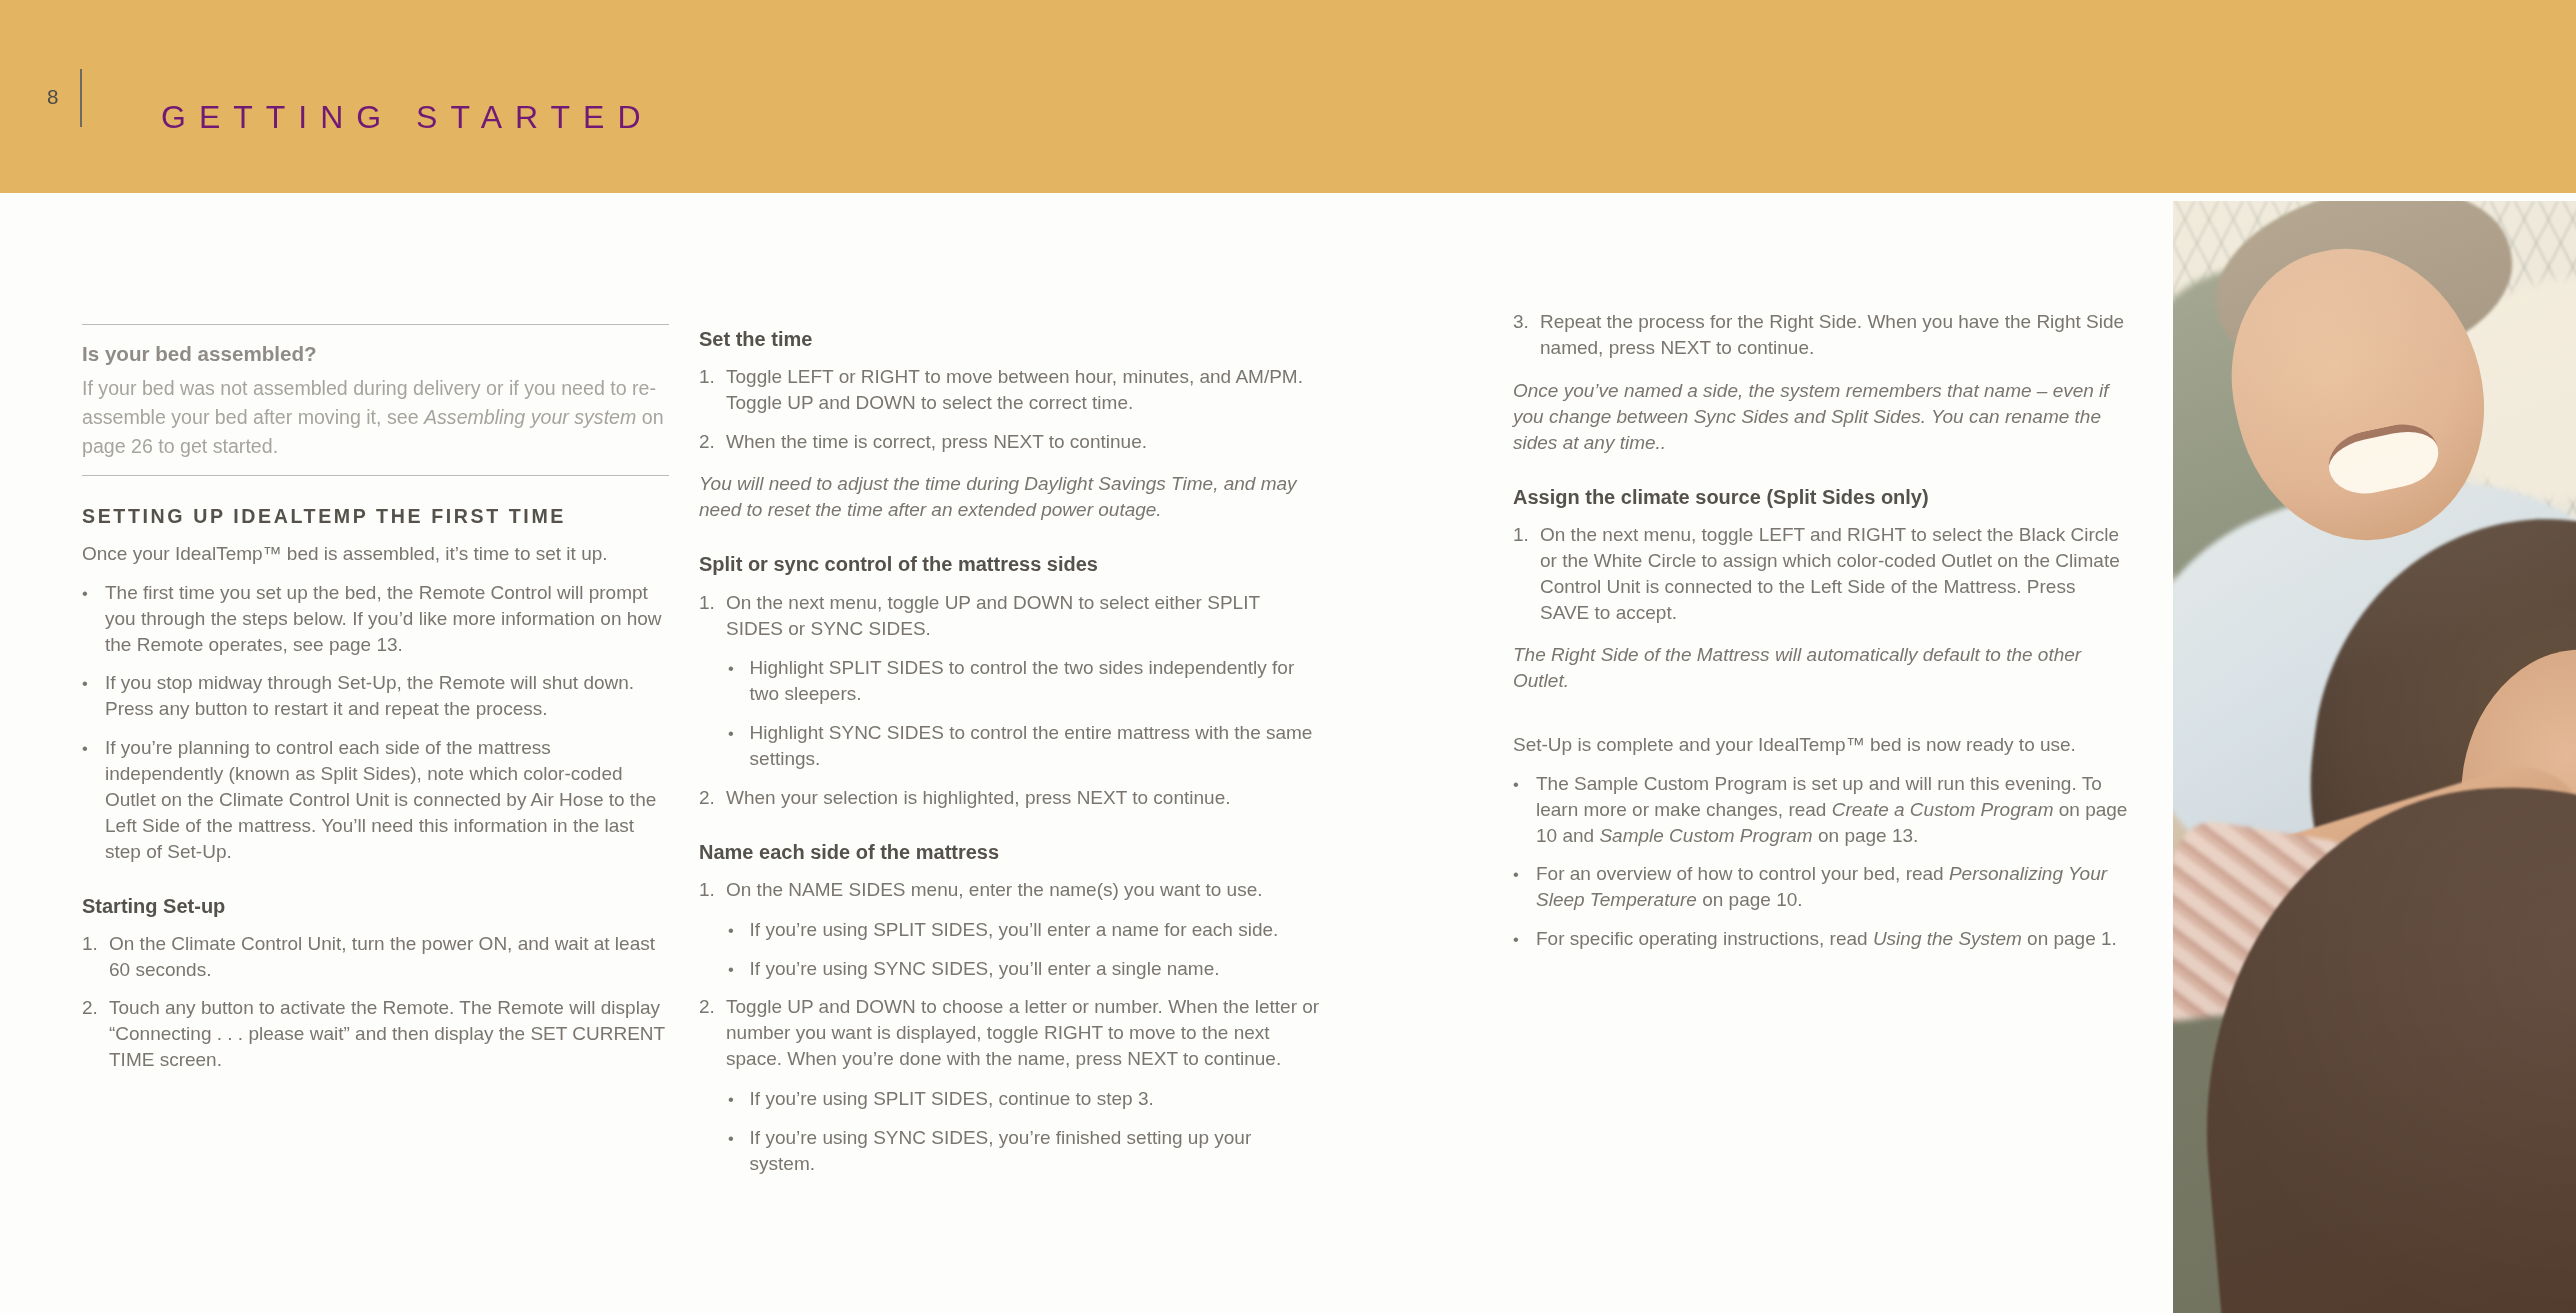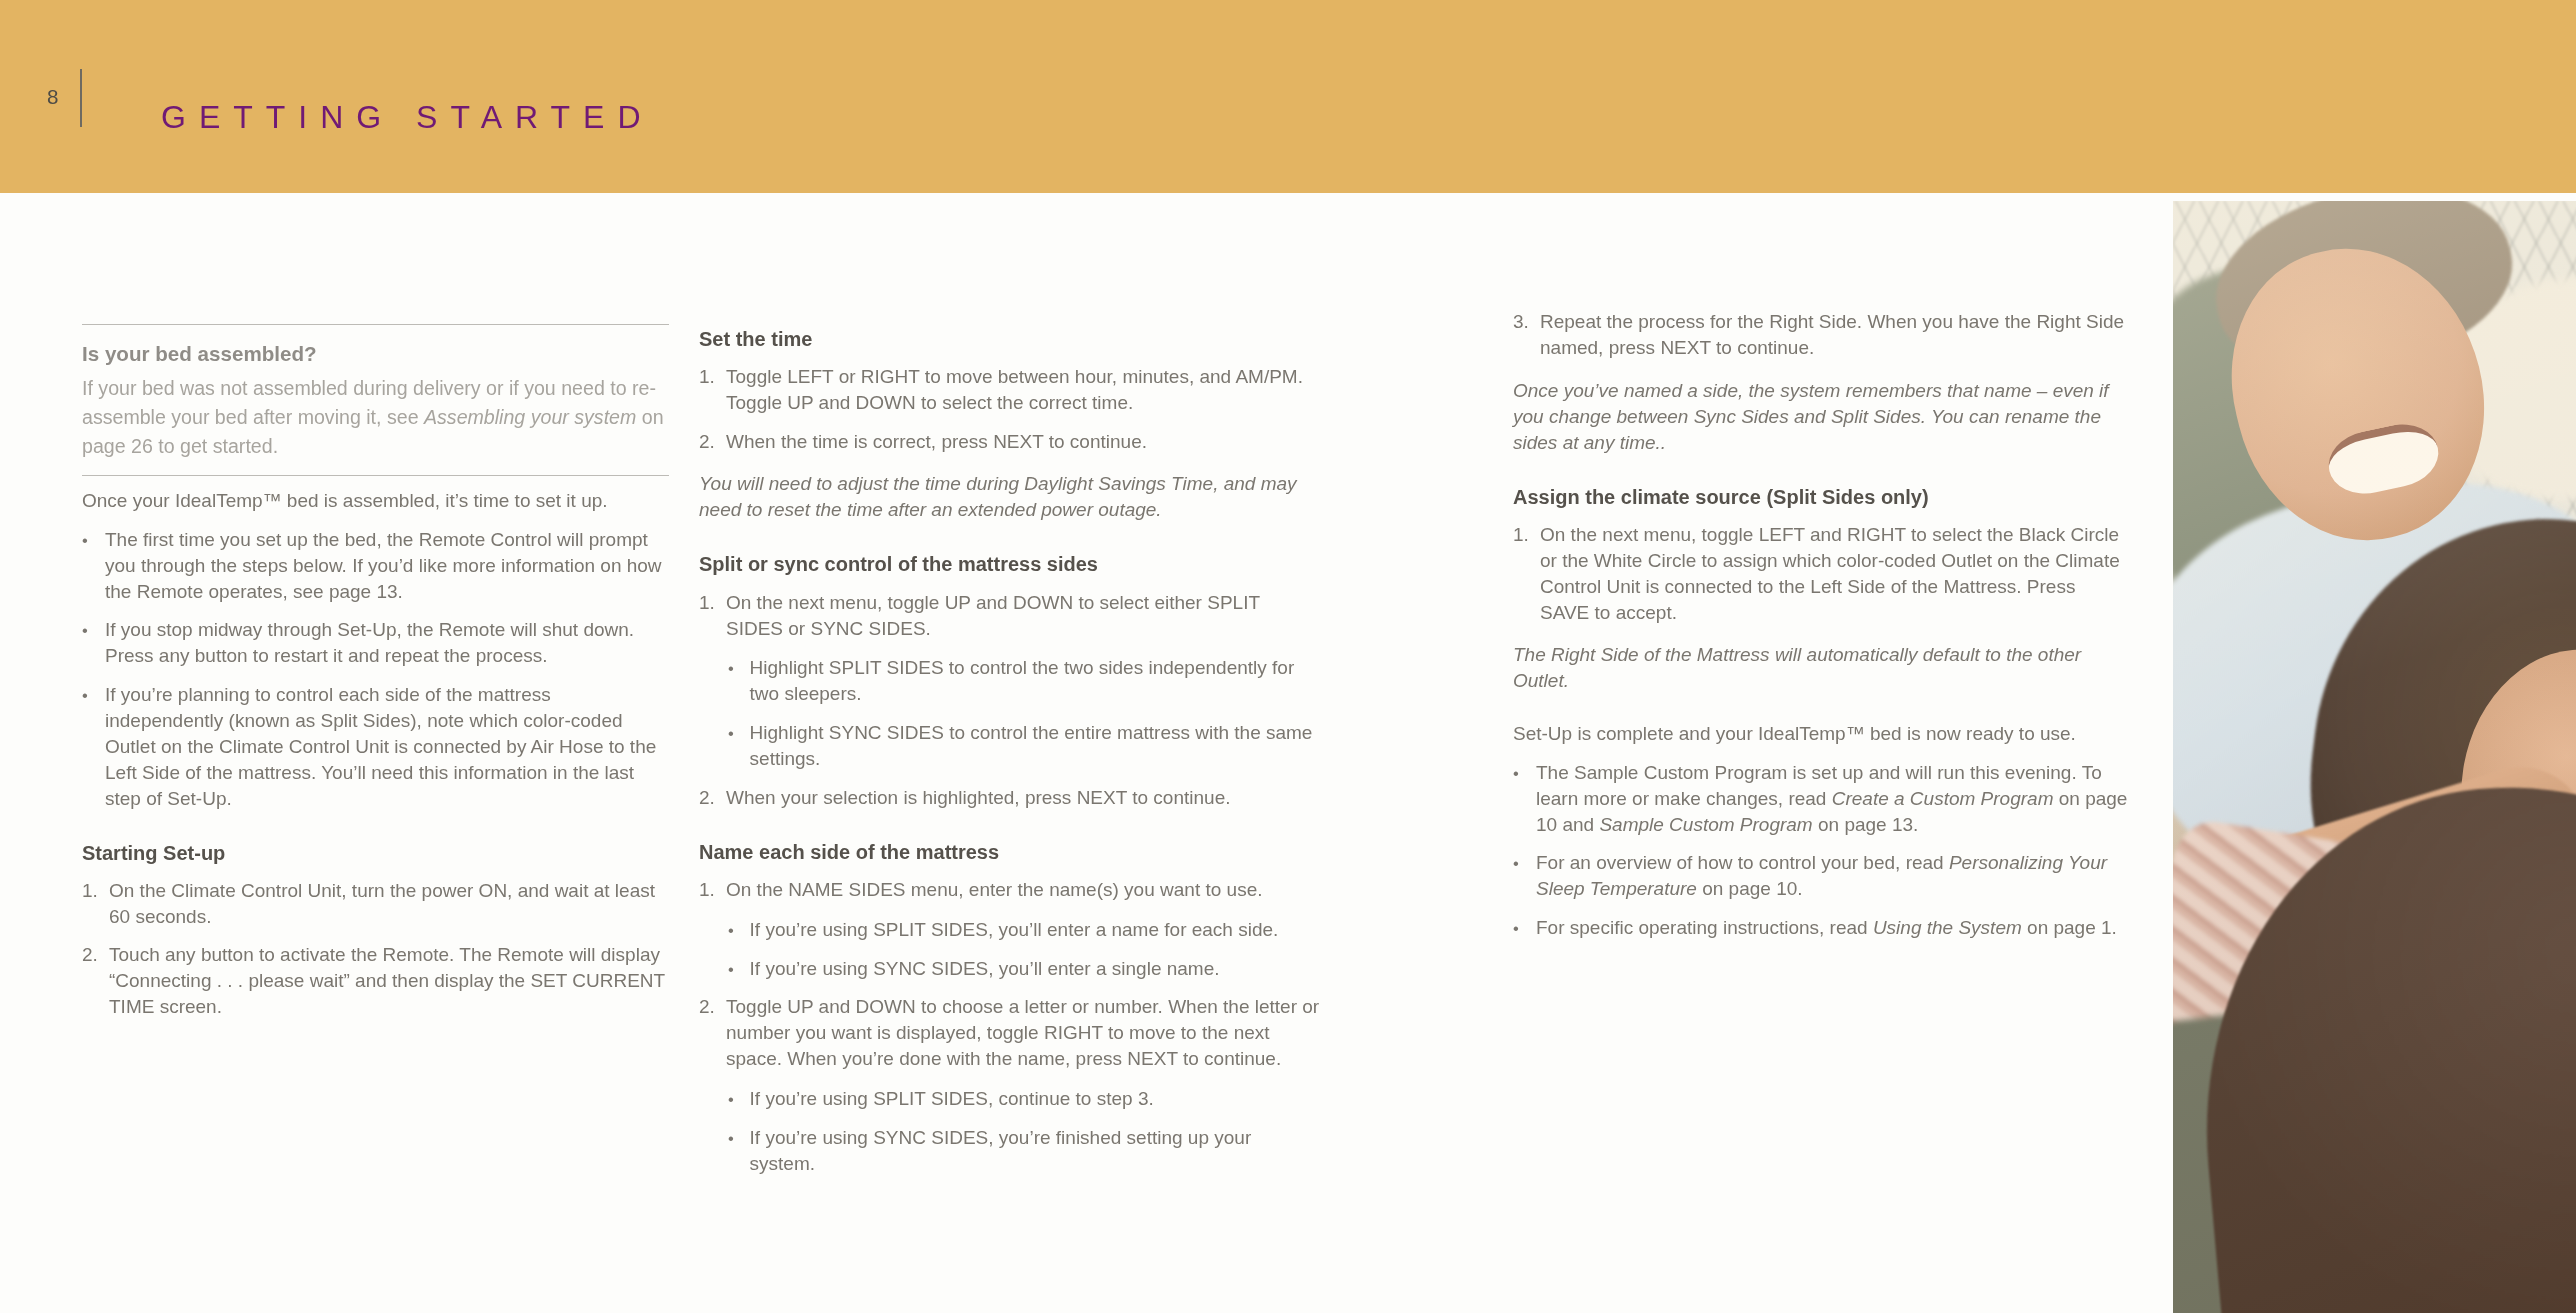--- a/index.html
+++ b/index.html
@@ -26,21 +26,21 @@
   .col2{left:699px;top:310px;width:621px;}
   .col3{left:1513px;top:309px;width:616px;}
   .col > :first-child{margin-top:16px;}
   hr.rule{border:0;border-top:1.5px solid var(--c-rule_gray,#bdbbb6);margin:0;}
   .callout-h{margin:15.5px 0 0;font-size:20.6px;line-height:26px;font-weight:700;color:var(--c-callout_heading,#8f8c87);}
   .callout-b{margin:7.2px 0 14.4px;font-size:19.6px;line-height:29px;color:var(--c-light_gray,#a7a49e);}
   .allcaps{margin:27px 0 0;font-size:19.6px;line-height:26px;font-weight:700;letter-spacing:2.6px;color:var(--c-heading_dark,#55514b);}
   .subh{margin:28px 0 0;font-size:20px;line-height:26px;font-weight:700;color:var(--c-heading_dark,#55514b);}
   .para{margin:12.4px 0 0;}
   .note{margin:16.5px 0 0;font-style:italic;line-height:26px;}
-  .gap-top{margin-top:27px;}
+  .gap-top{margin-top:38px;}
   .li{display:flex;margin:12.4px 0 0;}
   .li .m{flex:0 0 27px;}
   .li.bullet .m{flex:0 0 23px;font-size:16.5px;}
   .li.sub{margin-left:29px;margin-top:13.4px;}
   .li.sub .m{flex:0 0 21.6px;font-size:16.5px;}
   .li .t{flex:1 1 auto;}
   em{font-style:italic;}
   
   .photo{position:absolute;left:2133px;top:193px;width:654px;height:1120px;overflow:hidden;
     background:linear-gradient(172deg,#e9e6df 0%,#ddd3c4 38%,#c9b49a 62%,#b79d80 100%);}
@@ -100,20 +100,21 @@
     <span class="numsep left"></span>
     <h1 class="page-title">GETTING STARTED</h1>
 
   </header>
 
   <section class="col col1">
     <hr class="rule">
     <h3 class="callout-h">Is your bed assembled?</h3>
     <p class="callout-b"><span>If your bed was not assembled during delivery or if you need to re-assemble your bed after moving it, see </span><em>Assembling your system</em><span> on page 26 to get started.</span></p>
     <hr class="rule">
+    <h2 class="allcaps">SETTING UP IDEALTEMP THE FIRST TIME</h2>
     <p class="para">Once your IdealTemp™ bed is assembled, it’s time to set it up.</p>
 
     <div class="li bullet">
       <span class="m">•</span>
       <div class="t">The first time you set up the bed, the Remote Control will prompt you through the steps below. If you’d like more information on how the Remote operates, see page 13.</div>
     </div>
     <div class="li bullet">
       <span class="m">•</span>
       <div class="t">If you stop midway through Set-Up, the Remote will shut down. Press any button to restart it and repeat the process.</div>
     </div>

